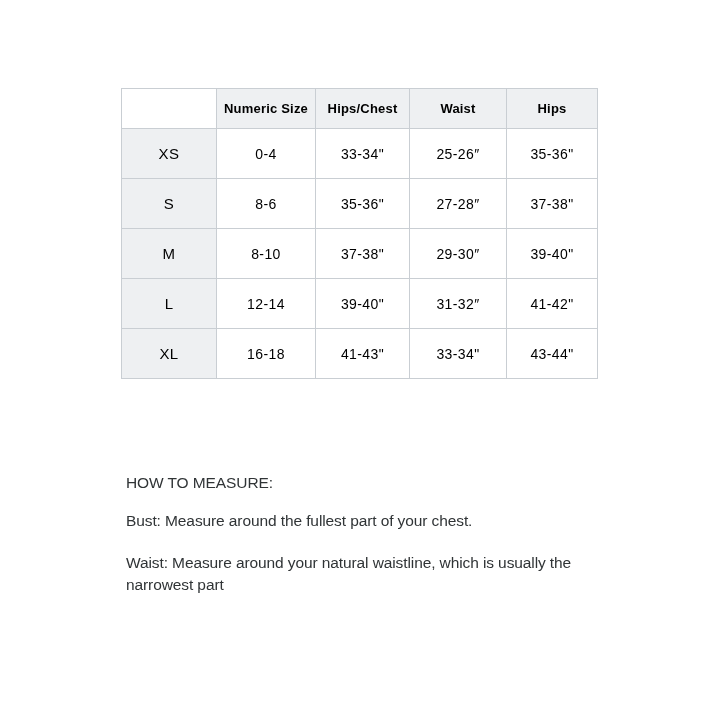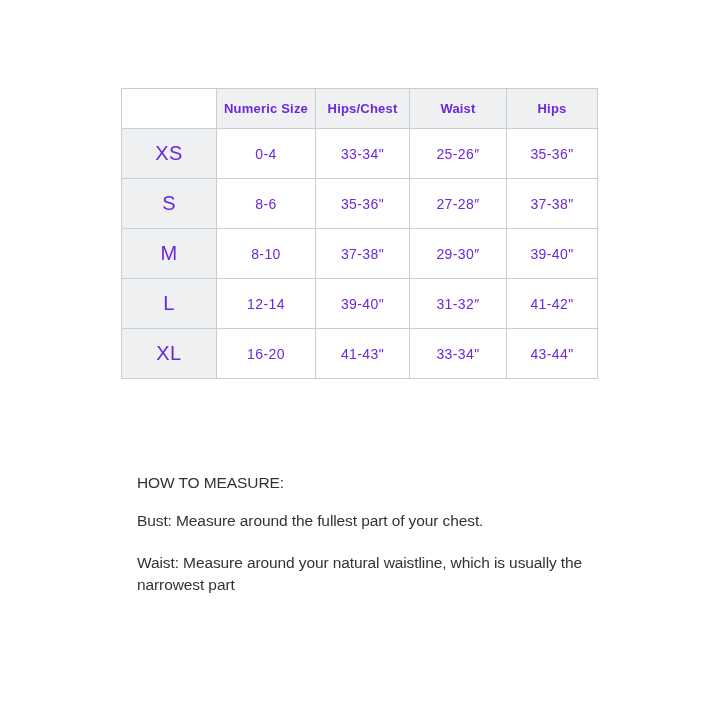--- a/index.html
+++ b/index.html
@@ -23,52 +23,52 @@
     top: 88px;
     border-collapse: collapse;
     table-layout: fixed;
   }
   table.size-chart th,
   table.size-chart td {
     border: 1px solid #c9ced3;
     text-align: center;
     vertical-align: middle;
     padding: 0;
-    color: #6d28d9;
+    color: #000000;
   }
   table.size-chart thead tr { height: 40px; }
   table.size-chart tbody tr { height: 50px; }
 
   table.size-chart thead th {
     background: #eef0f2;
     font-weight: 700;
     font-size: 13px;
     letter-spacing: 0.2px;
   }
   table.size-chart thead th.corner {
     background: #ffffff;
   }
   table.size-chart tbody th {
     background: #eef0f2;
     font-weight: 400;
-    font-size: 20px;
+    font-size: 15px;
     letter-spacing: 0.4px;
     margin-left: 16px;
   }
   table.size-chart tbody td {
     background: #ffffff;
     font-weight: 400;
     font-size: 14px;
     letter-spacing: 0.4px;
   }
 
   
   .measure {
     position: absolute;
-    left: 137px;
+    left: 126px;
     top: 472px;
     width: 505px;
     font-size: 15.5px;
     line-height: 22px;
     letter-spacing: -0.1px;
     color: #303436;
   }
   .measure .heading {
     margin: 0 0 16px 0;
   }
@@ -121,21 +121,21 @@
     </tr>
     <tr>
       <th>L</th>
       <td>12-14</td>
       <td>39-40"</td>
       <td>31-32″</td>
       <td>41-42"</td>
     </tr>
     <tr>
       <th>XL</th>
-      <td>16-20</td>
+      <td>16-18</td>
       <td>41-43"</td>
       <td>33-34"</td>
       <td>43-44"</td>
     </tr>
   </tbody>
 </table>
 
 <div class="measure">
   <div class="heading">HOW TO MEASURE:</div>
   <p>

